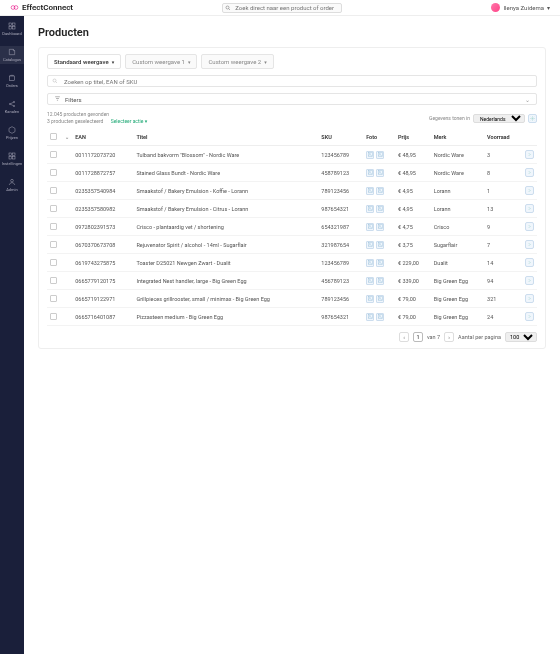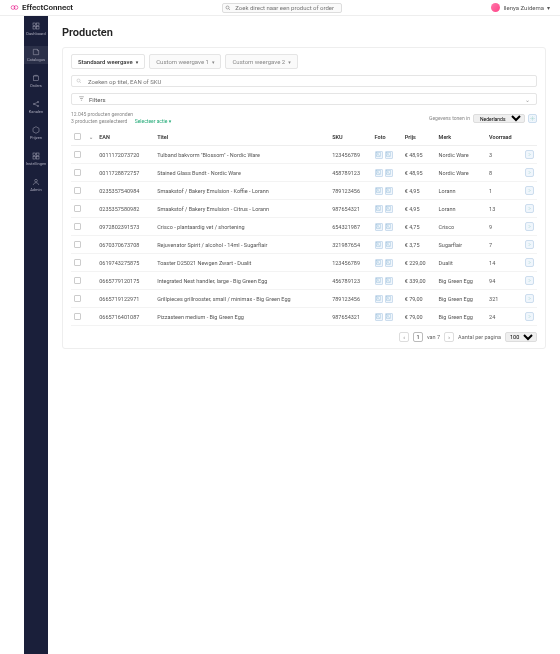--- a/index.html
+++ b/index.html
@@ -7,21 +7,21 @@
 .topbar { height:16px; display:flex; align-items:center; justify-content:space-between; padding:0 10px; border-bottom:1px solid #eee; }
 .logo { display:flex; align-items:center; gap:3px; }
 .logo-icon { width:9px; height:9px; }
 .logo-icon svg { width:100%; height:100%; }
 .logo-text { font-weight:600; font-size:8px; color:#222; }
 .top-search { flex:0 0 120px; margin:0 auto; position:relative; }
 .top-search input { width:100%; height:10px; border:1px solid #ddd; border-radius:2px; font-size:6px; padding:0 4px 0 12px; background:#fafafa; }
 .top-search .sicon { position:absolute; left:3px; top:2px; width:6px; height:6px; }
 .user { display:flex; align-items:center; gap:3px; font-size:6px; color:#555; }
 .avatar { width:9px; height:9px; border-radius:50%; background:linear-gradient(135deg,#f7a,#f48); }
-.layout { display:flex;padding-left:24px; }
+.layout { display:flex; }
 .sidebar { width:24px; background:#1a1f3a; min-height:638px; padding-top:4px; display:flex; flex-direction:column; align-items:center; gap:8px; }
 .nav-item { display:flex; flex-direction:column; align-items:center; gap:1px; color:#aab; font-size:4px; cursor:pointer; padding:2px 0; width:100%; }
 .nav-item.active { background:rgba(255,255,255,0.08); }
 .nav-item svg { width:8px; height:8px; }
 .nav-item span { font-size:4px; }
 .main { flex:1; padding:10px 14px; background:#fff; }
 .page-title { font-size:11px; font-weight:600; margin-bottom:8px; color:#222; }
 .card { background:#fff; border:1px solid #eee; border-radius:3px; padding:6px 8px; }
 .tabs { display:flex; gap:4px; margin-bottom:6px; }
 .tab { font-size:6px; padding:3px 6px; border:1px solid #e5e5e5; border-radius:2px; background:#fafafa; color:#888; display:flex; align-items:center; gap:3px; cursor:pointer; }

